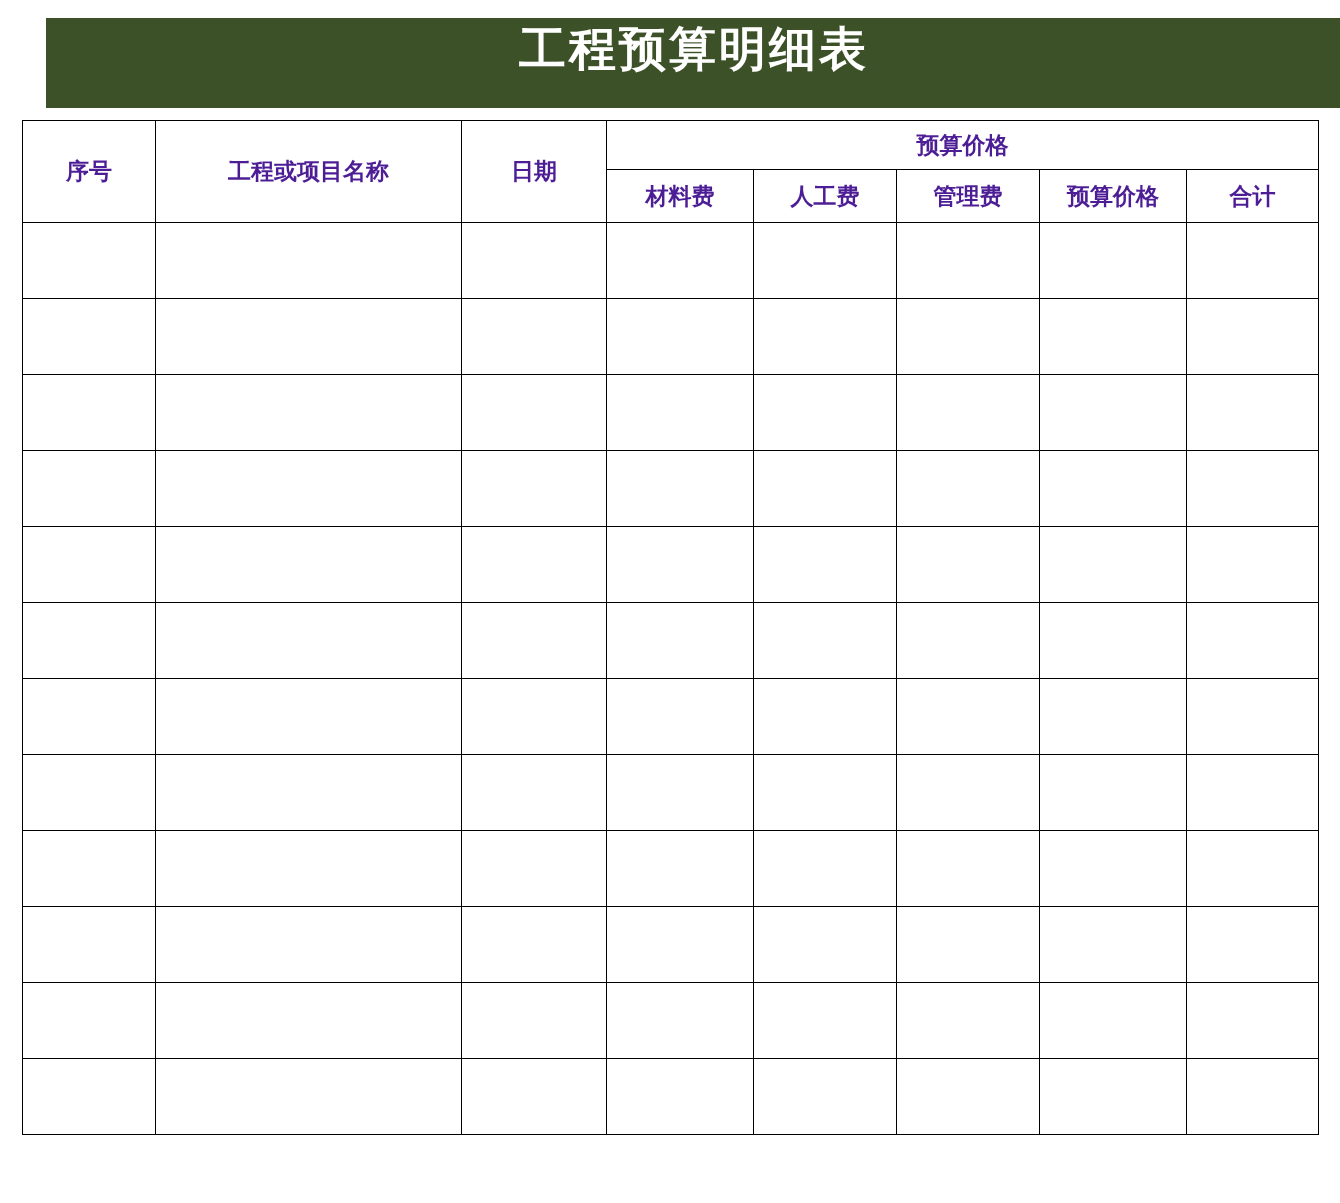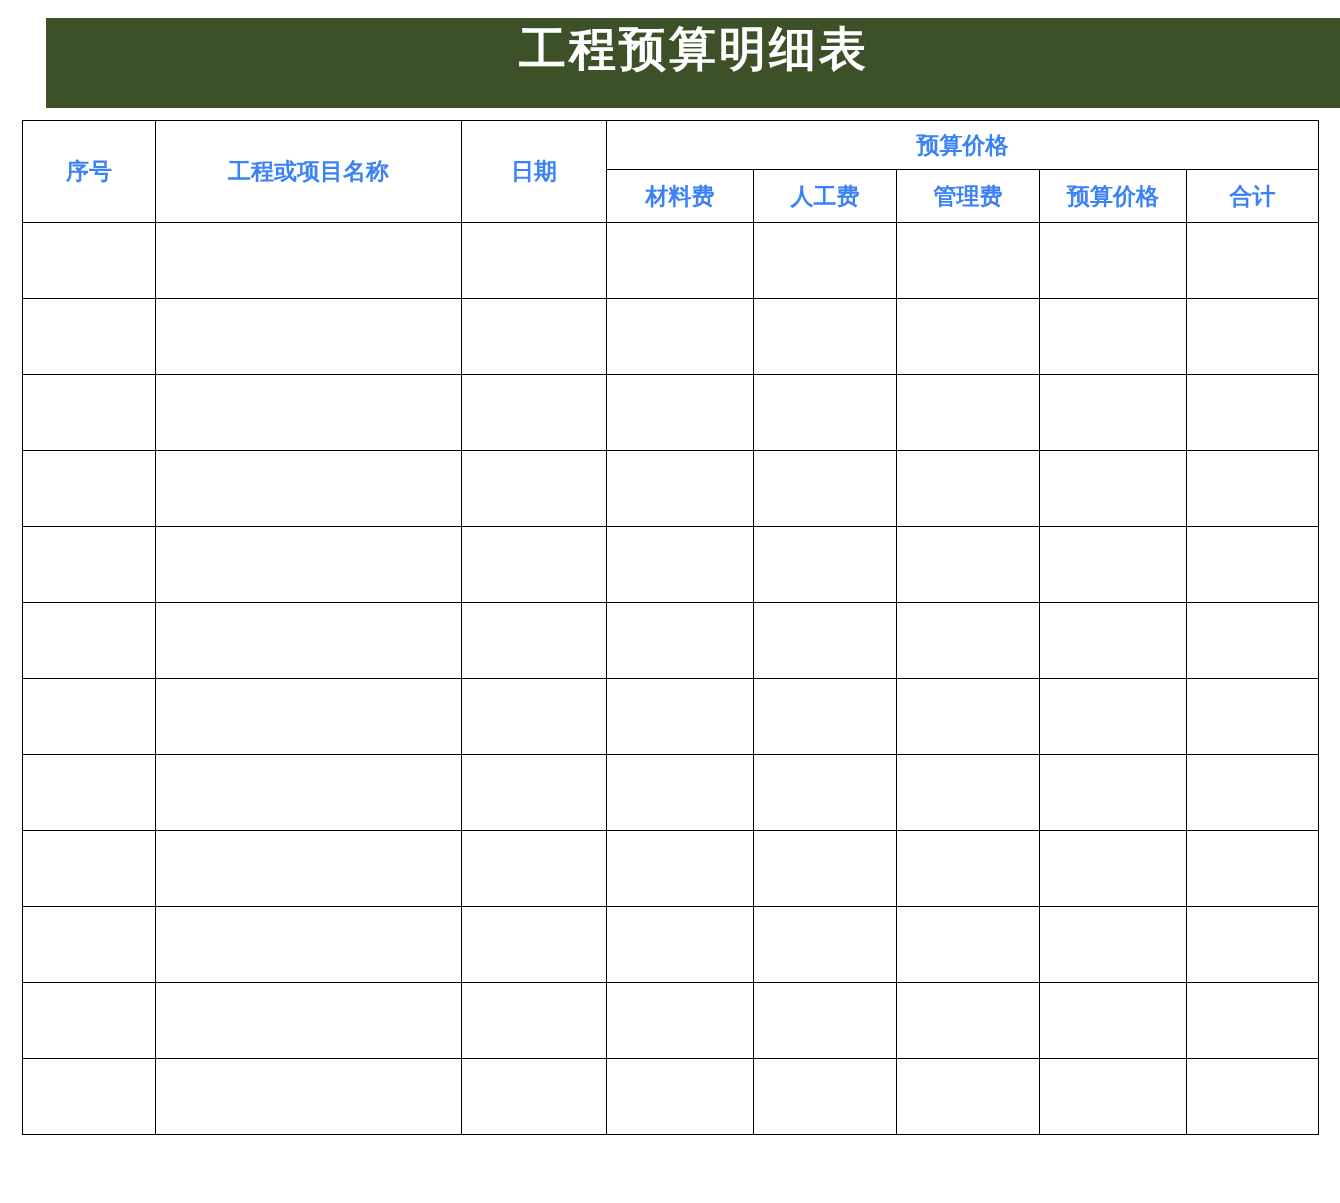--- a/index.html
+++ b/index.html
@@ -51,21 +51,21 @@
   table.budget td {
     border: 1px solid #000000;
     padding: 0;
     text-align: center;
     vertical-align: middle;
     font-family: "DejaVu Sans", "Liberation Sans", sans-serif;
   }
   table.budget th {
     font-size: 23px;
     font-weight: bold;
-    color: #3b82f6;
+    color: #4c1d95;
     background: #ffffff;
   }
   .hdr-tall {
     height: 100px;
   }
   .hdr-top {
     height: 48px;
   }
   .hdr-bottom {
     height: 52px;

